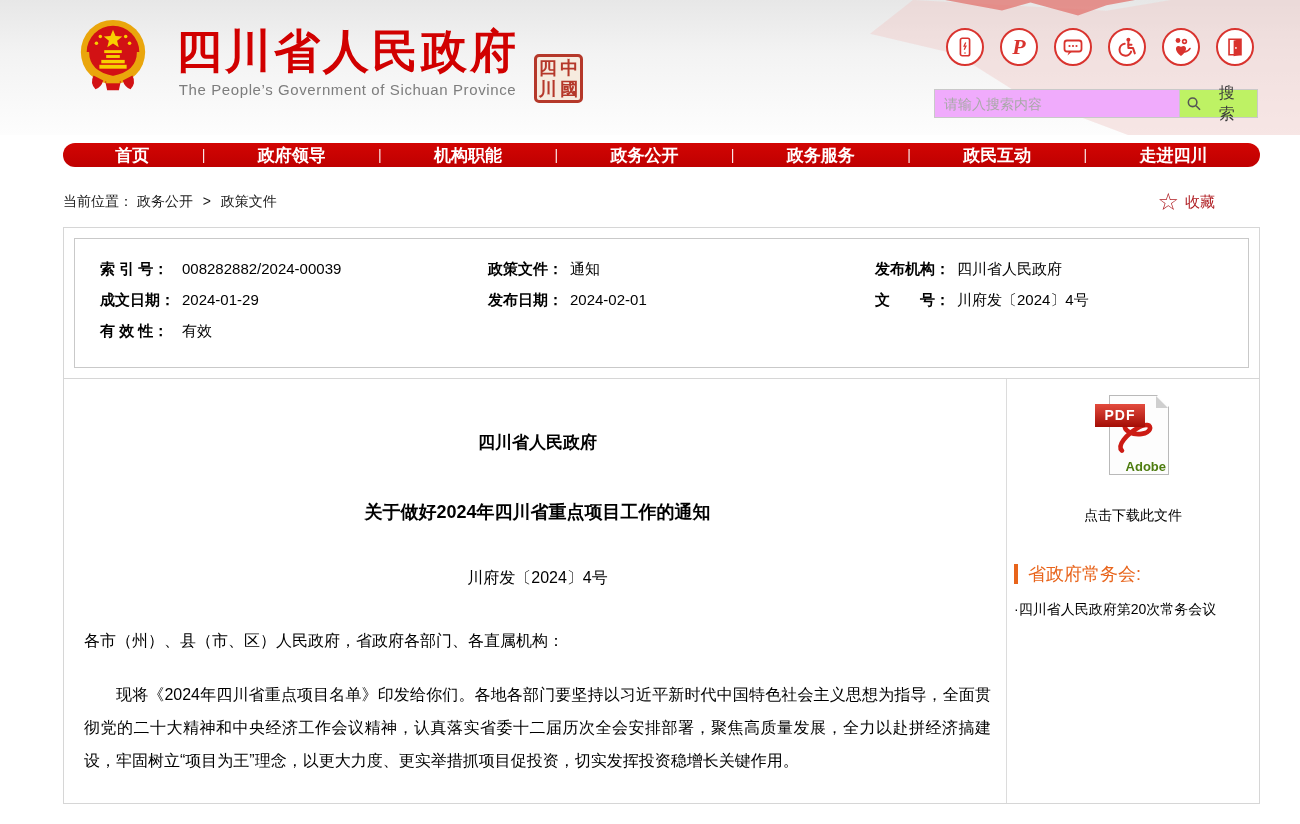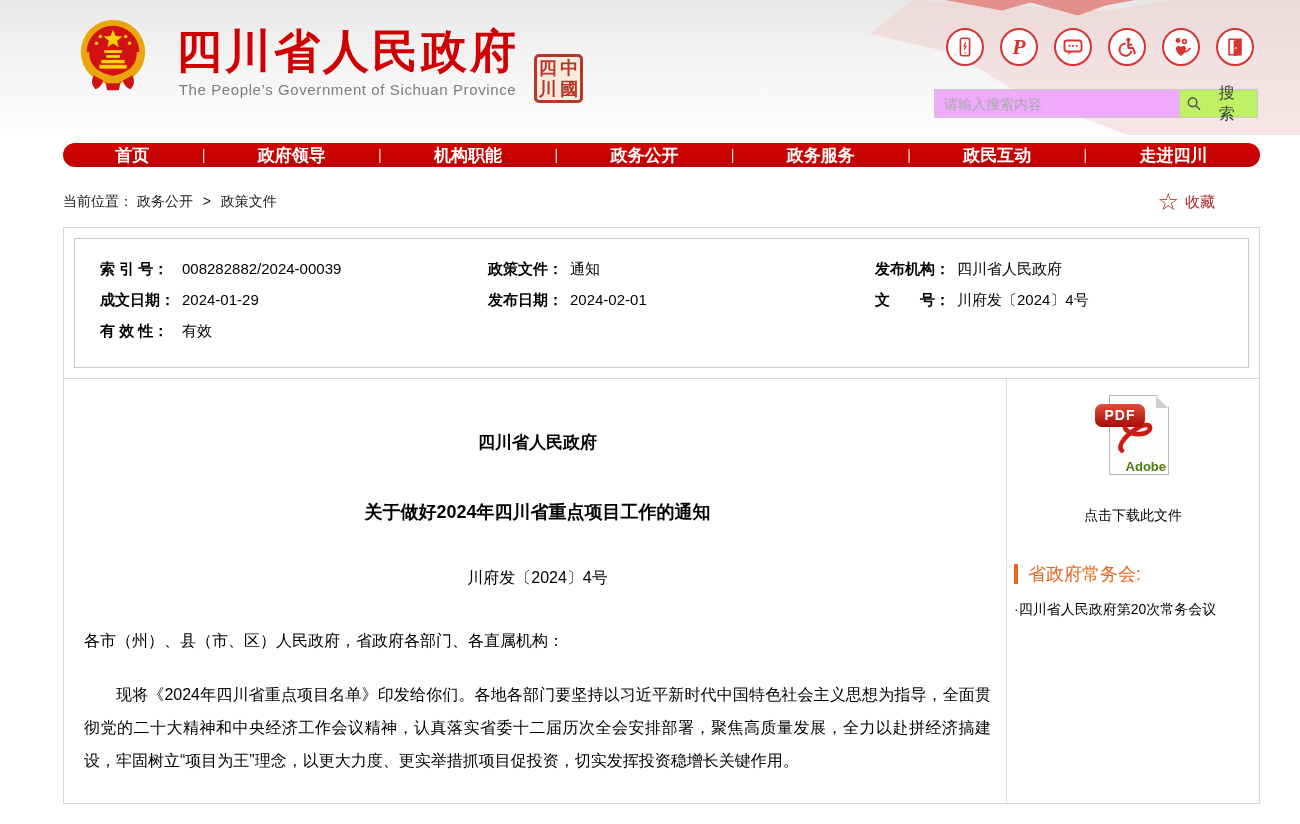--- a/index.html
+++ b/index.html
@@ -65,21 +65,21 @@
 
   
   aside { width:253px; border-left:1px solid #dcdcdc; padding-top:16px; }
   .pdf-block { width:76px; height:82px; margin:0 auto; position:relative; cursor:pointer; }
   .pdf-page { position:absolute; right:2px; top:0; width:60px; height:80px; background:#fdfdfd; border:1px solid #b9b9b9;
               clip-path:polygon(0 0, calc(100% - 12px) 0, 100% 12px, 100% 100%, 0 100%); }
   .pdf-fold { position:absolute; right:3px; top:1px; width:0; height:0;
               border-bottom:12px solid #cfcfcf; border-right:12px solid transparent; }
   .pdf-swirl { position:absolute; left:14px; top:18px; }
   .pdf-banner { position:absolute; left:0; top:9px; width:50px; height:23px; background:linear-gradient(180deg,#e34b3e,#a30d05);
-                color:#fff; font-weight:bold; font-size:14px; line-height:23px; text-align:center; letter-spacing:1px;border-radius:7px; }
+                color:#fff; font-weight:bold; font-size:14px; line-height:23px; text-align:center; letter-spacing:1px; }
   .pdf-adobe { position:absolute; right:5px; bottom:3px; font-size:13px; font-weight:bold; color:#4d7c0f; }
   .download-label { margin-top:30px; text-align:center; font-size:14px; color:#000; cursor:pointer; }
   .sb-section { margin-top:37px; padding-left:7px; }
   .sb-header { display:flex; align-items:center; }
   .sb-bar { width:4px; height:20px; background:#e8641b; margin-right:10px; }
   .sb-title { color:#e8641b; font-size:18px; }
   .sb-item { margin-top:15px; font-size:14px; color:#000; cursor:pointer; }
 </style>
 </head>
 <body>

